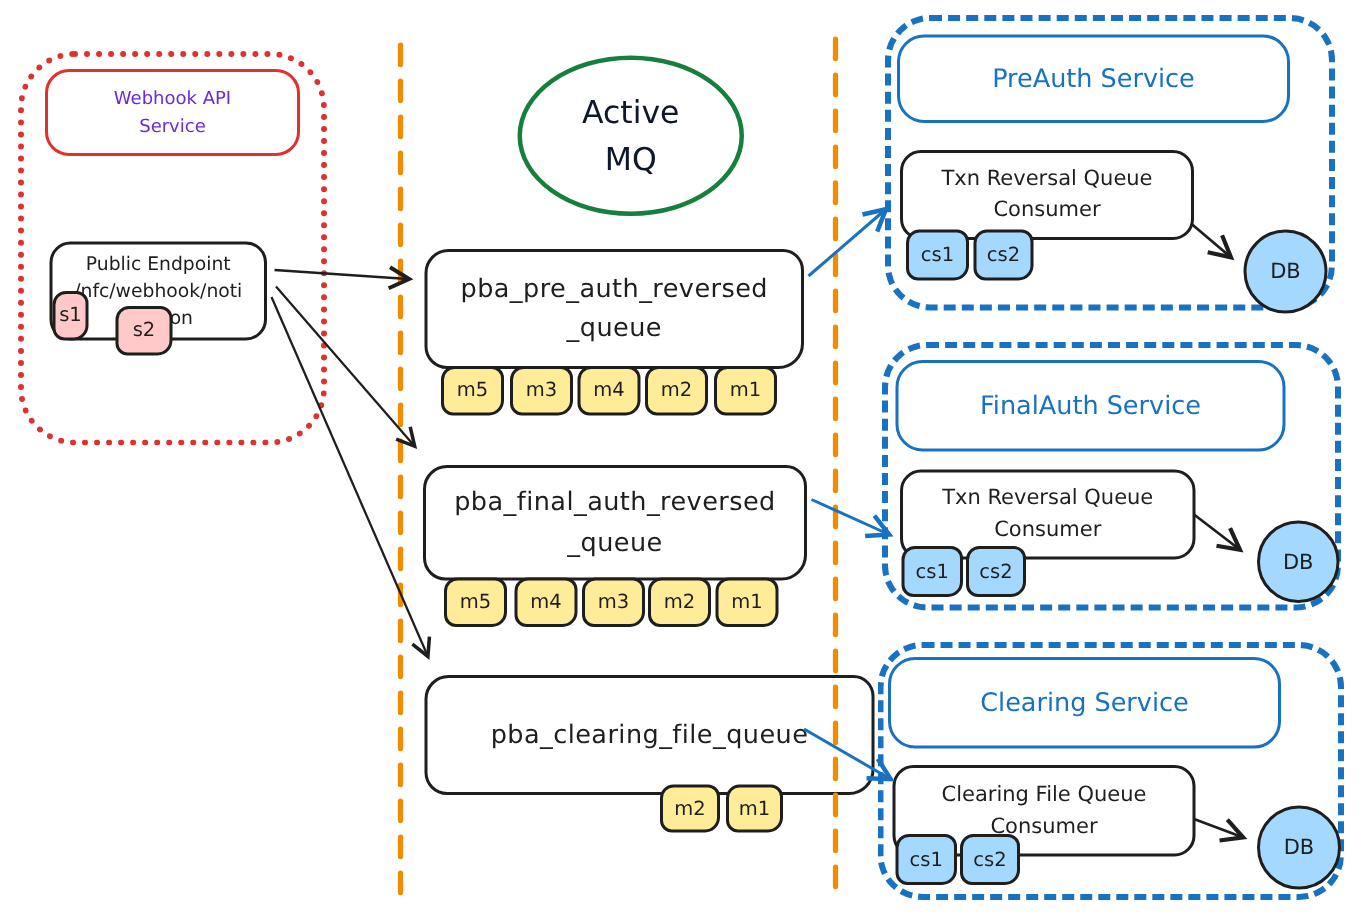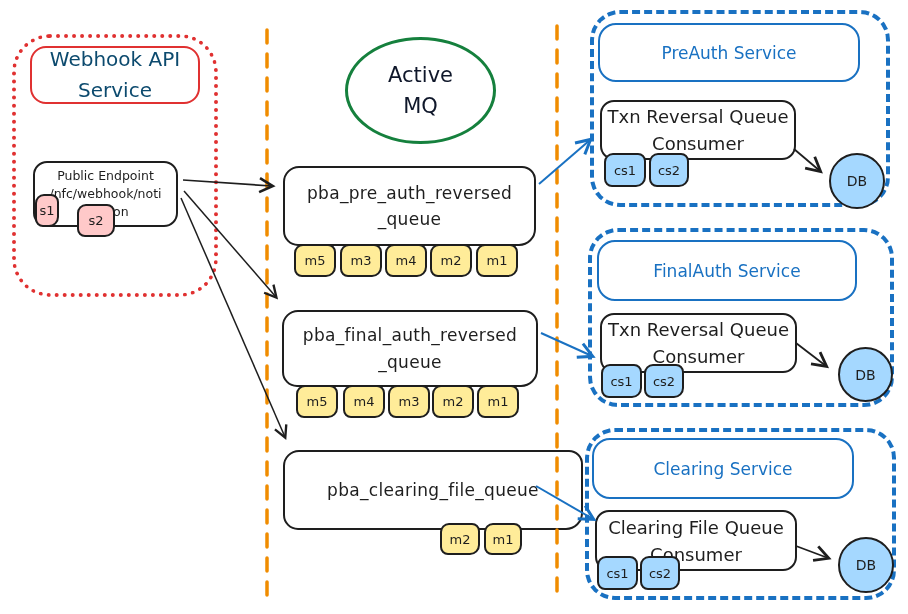--- a/index.html
+++ b/index.html
@@ -26,28 +26,28 @@
 
   
   .panel-red {
     border:4px dotted #e03131; border-radius:38px; z-index:1;
   }
   .panel-blue {
     border:4px dashed #1971c2; border-radius:30px; z-index:1;
   }
   .title-red {
     background:#fff; border:2.5px solid #e03131; border-radius:16px;
-    color:#0c4a6e; font-size:20px; line-height:1.55; z-index:2;
+    color:#6d28d9; font-size:12px; line-height:1.55; z-index:2;
   }
   .title-blue {
     background:#fff; border:2.5px solid #1971c2; border-radius:18px;
     color:#1971c2; font-size:17px; z-index:2;
   }
   .queue-label { font-size:17px; line-height:1.55; letter-spacing:.3px; }
-  .consumer-label { font-size:18px; line-height:1.5; }
+  .consumer-label { font-size:14px; line-height:1.5; }
   .endpoint-label { font-size:12.5px; line-height:1.45;margin-top:30px; }
 
   .ellipse {
     border:3px solid #15803d; border-radius:50%;
     color:#0f172a; font-size:21px; line-height:1.45; background:#fff; z-index:2;
   }
   .db {
     background:#a5d8ff; border:2.5px solid #1e1e1e; border-radius:50%;
     font-size:14px; z-index:2;
   }

